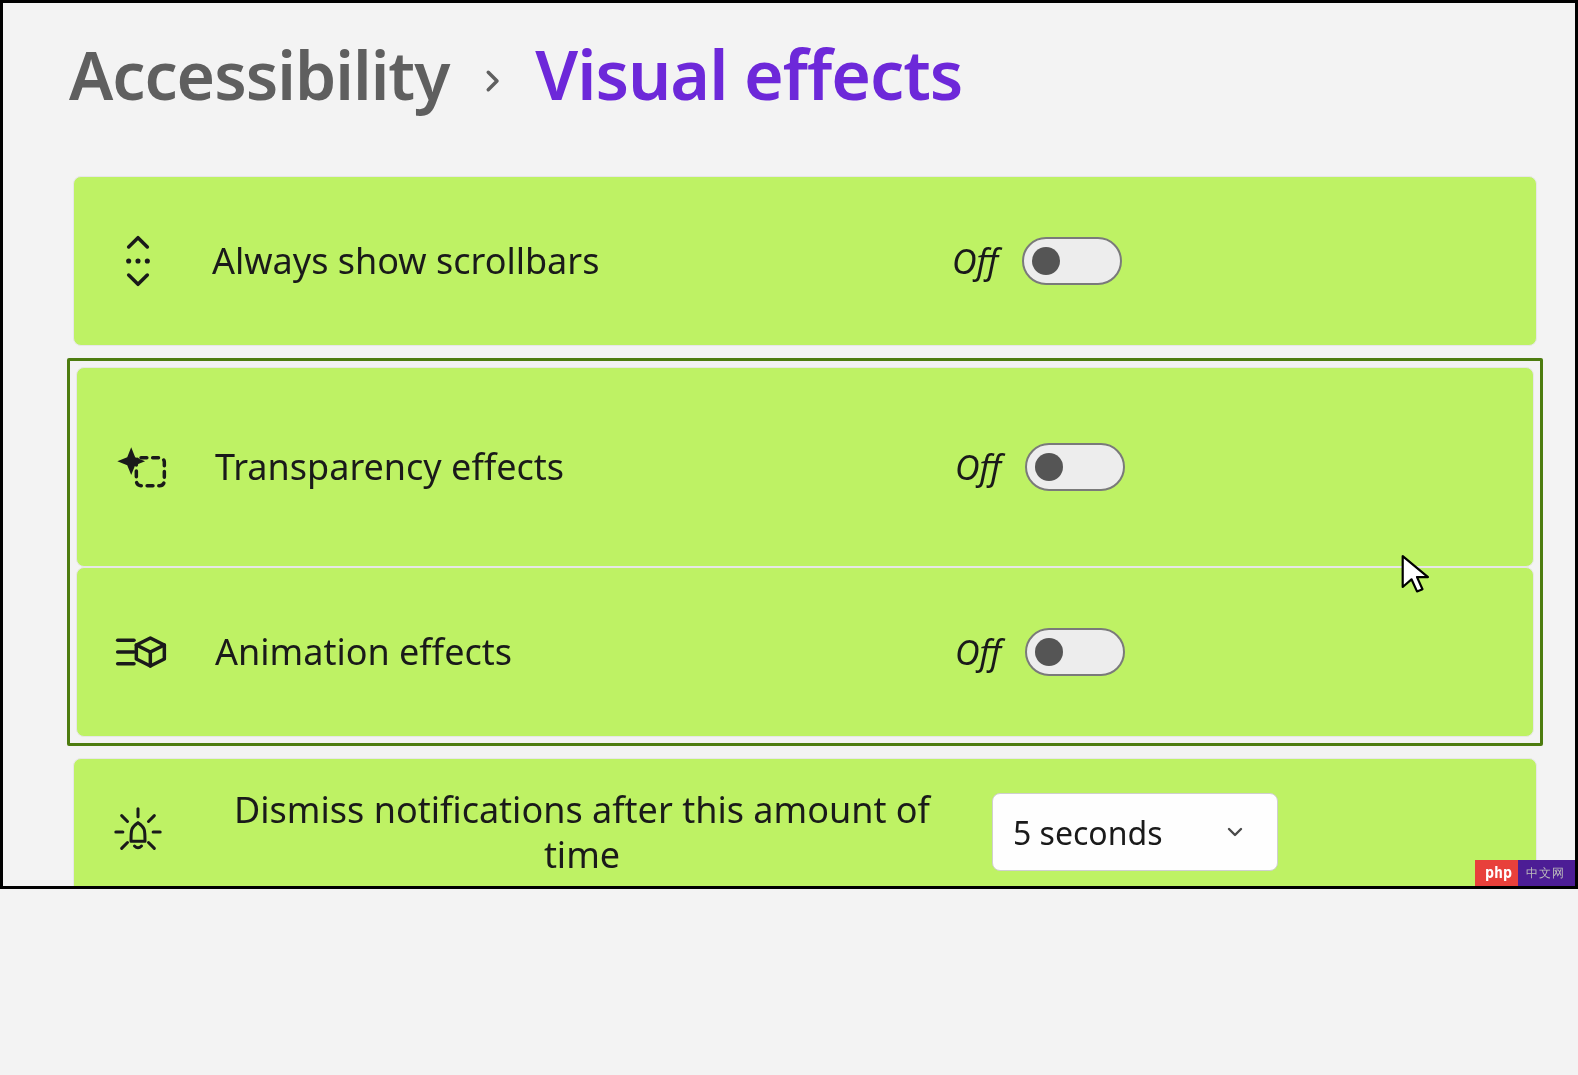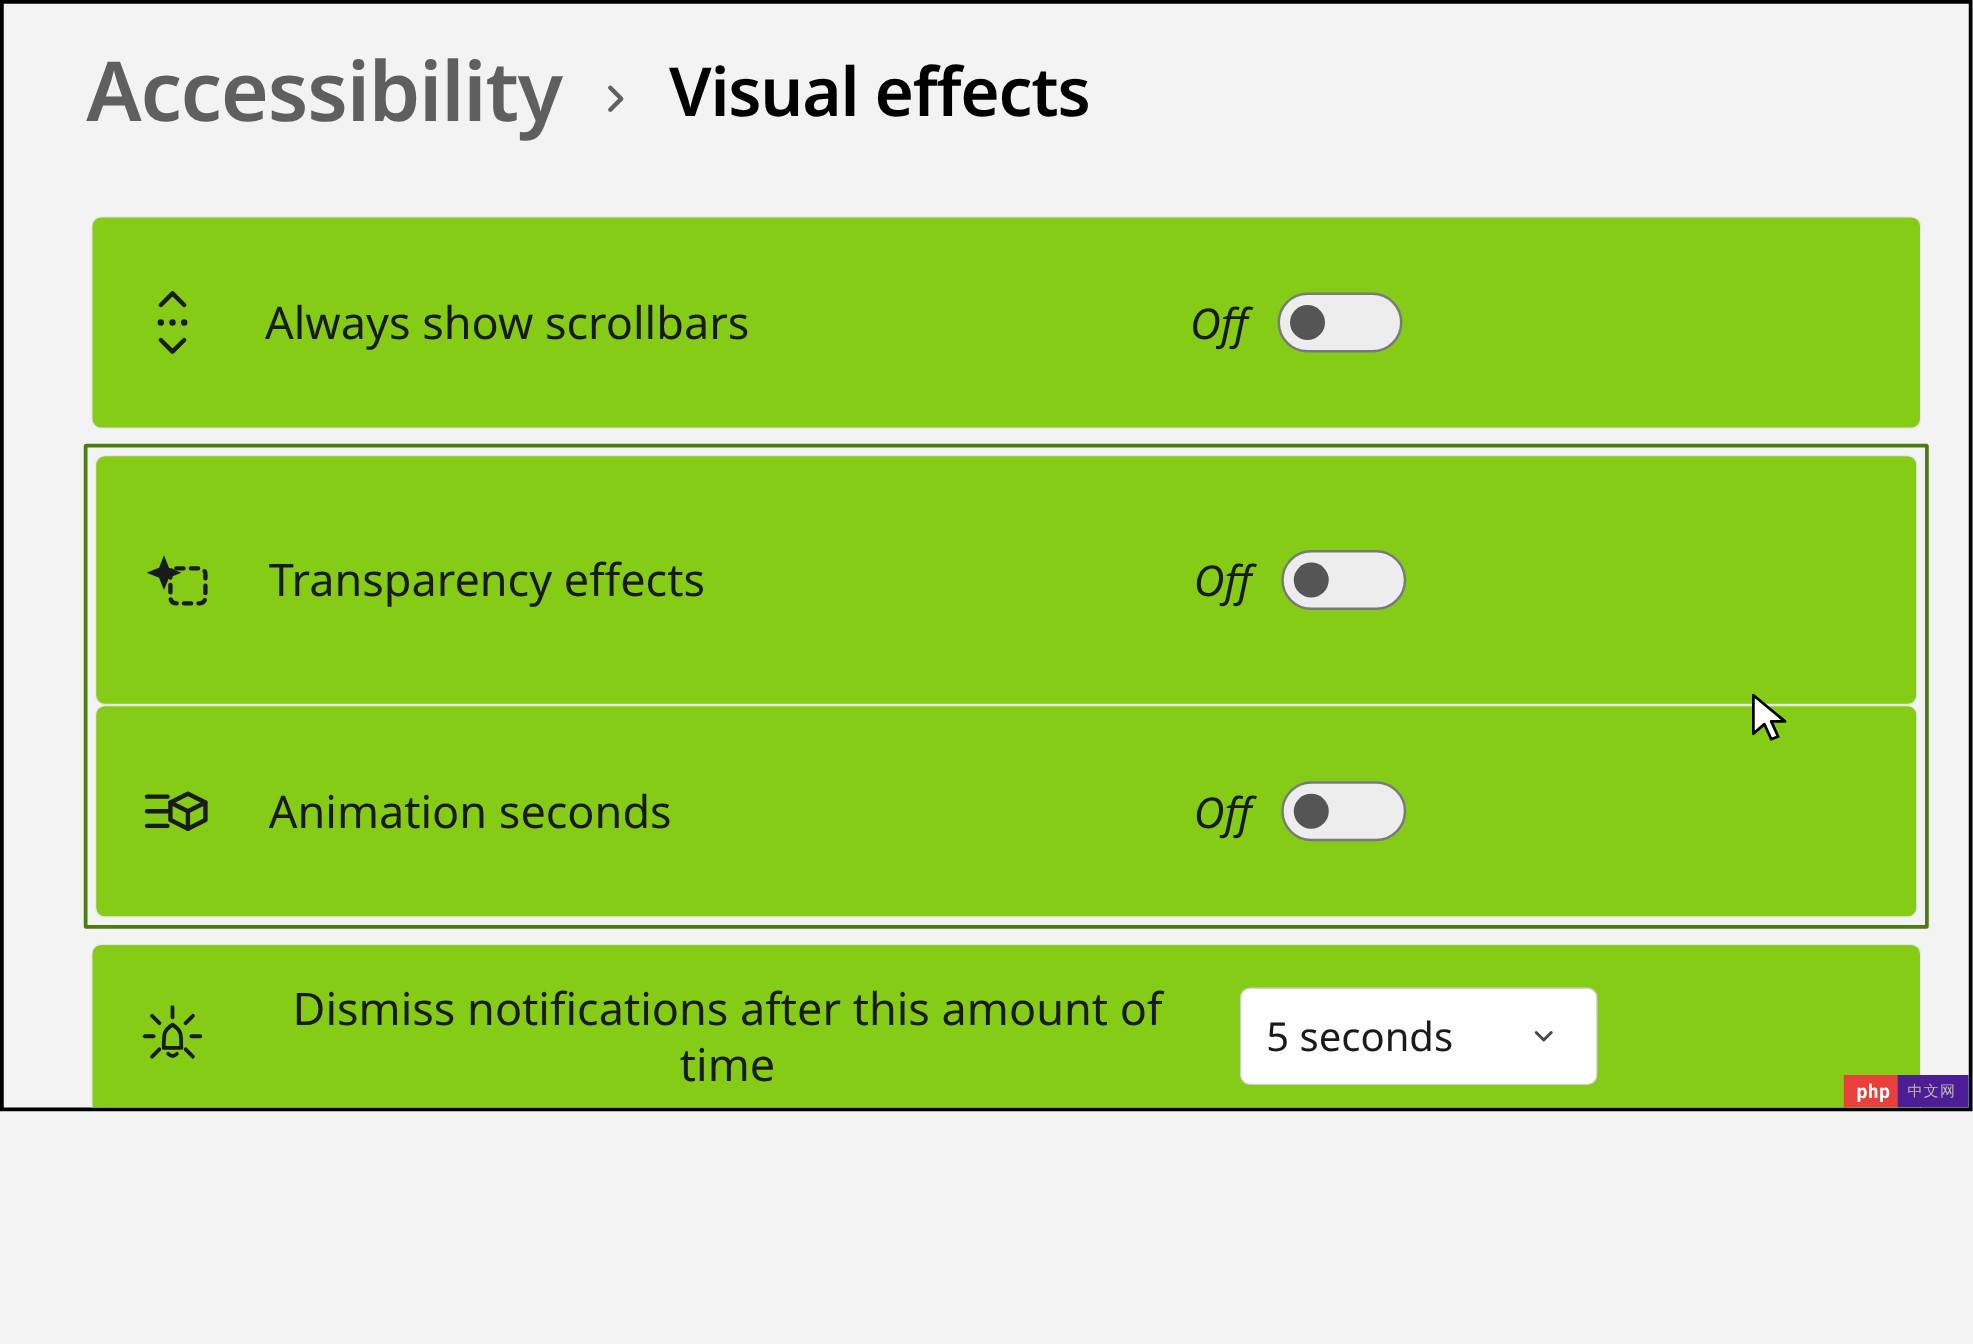--- a/index.html
+++ b/index.html
@@ -33,31 +33,31 @@
     font-weight: 600;
     color: #5f5f5f;
     letter-spacing: -1px;
   }
   .bc-chevron {
     font-size: 42px;
     color: #5f5f5f;
     margin-top: 12px;
   }
   .bc-current {
-    font-size: 54px;
+    font-size: 68px;
     font-weight: 600;
-    color: #000000;
+    color: #6d28d9;
     letter-spacing: -1px;
   }
 
   
   .rows { display: flex; flex-direction: column; gap: 12px; }
 
   .row {
-    background: #84cc16;
+    background: #bef264;
     border: 1px solid #e7e7e7;
     border-radius: 8px;
     display: flex;
     align-items: center;
     padding: 0 36px 0 30px;
     min-height: 170px;
     gap: 40px;
   }
 
   .row-icon {
@@ -252,21 +252,21 @@
             <line x1="4" y1="14" x2="18" y2="14"></line>
             <line x1="4" y1="24" x2="18" y2="24"></line>
             <line x1="4" y1="34" x2="18" y2="34"></line>
             <path d="M32 12 L44 18 L44 30 L32 36 L20 30 L20 18 Z"></path>
             <line x1="20" y1="18" x2="32" y2="24"></line>
             <line x1="44" y1="18" x2="32" y2="24"></line>
             <line x1="32" y1="24" x2="32" y2="36"></line>
           </svg>
         </div>
         <div class="row-text">
-          <div class="row-title">Animation seconds</div>
+          <div class="row-title">Animation effects</div>
         </div>
         <div class="row-control">
           <span class="state-label">Off</span>
           <div class="toggle">
               <div class="knob"></div>
             </div>
         </div>
       </div>
 
     </div>

